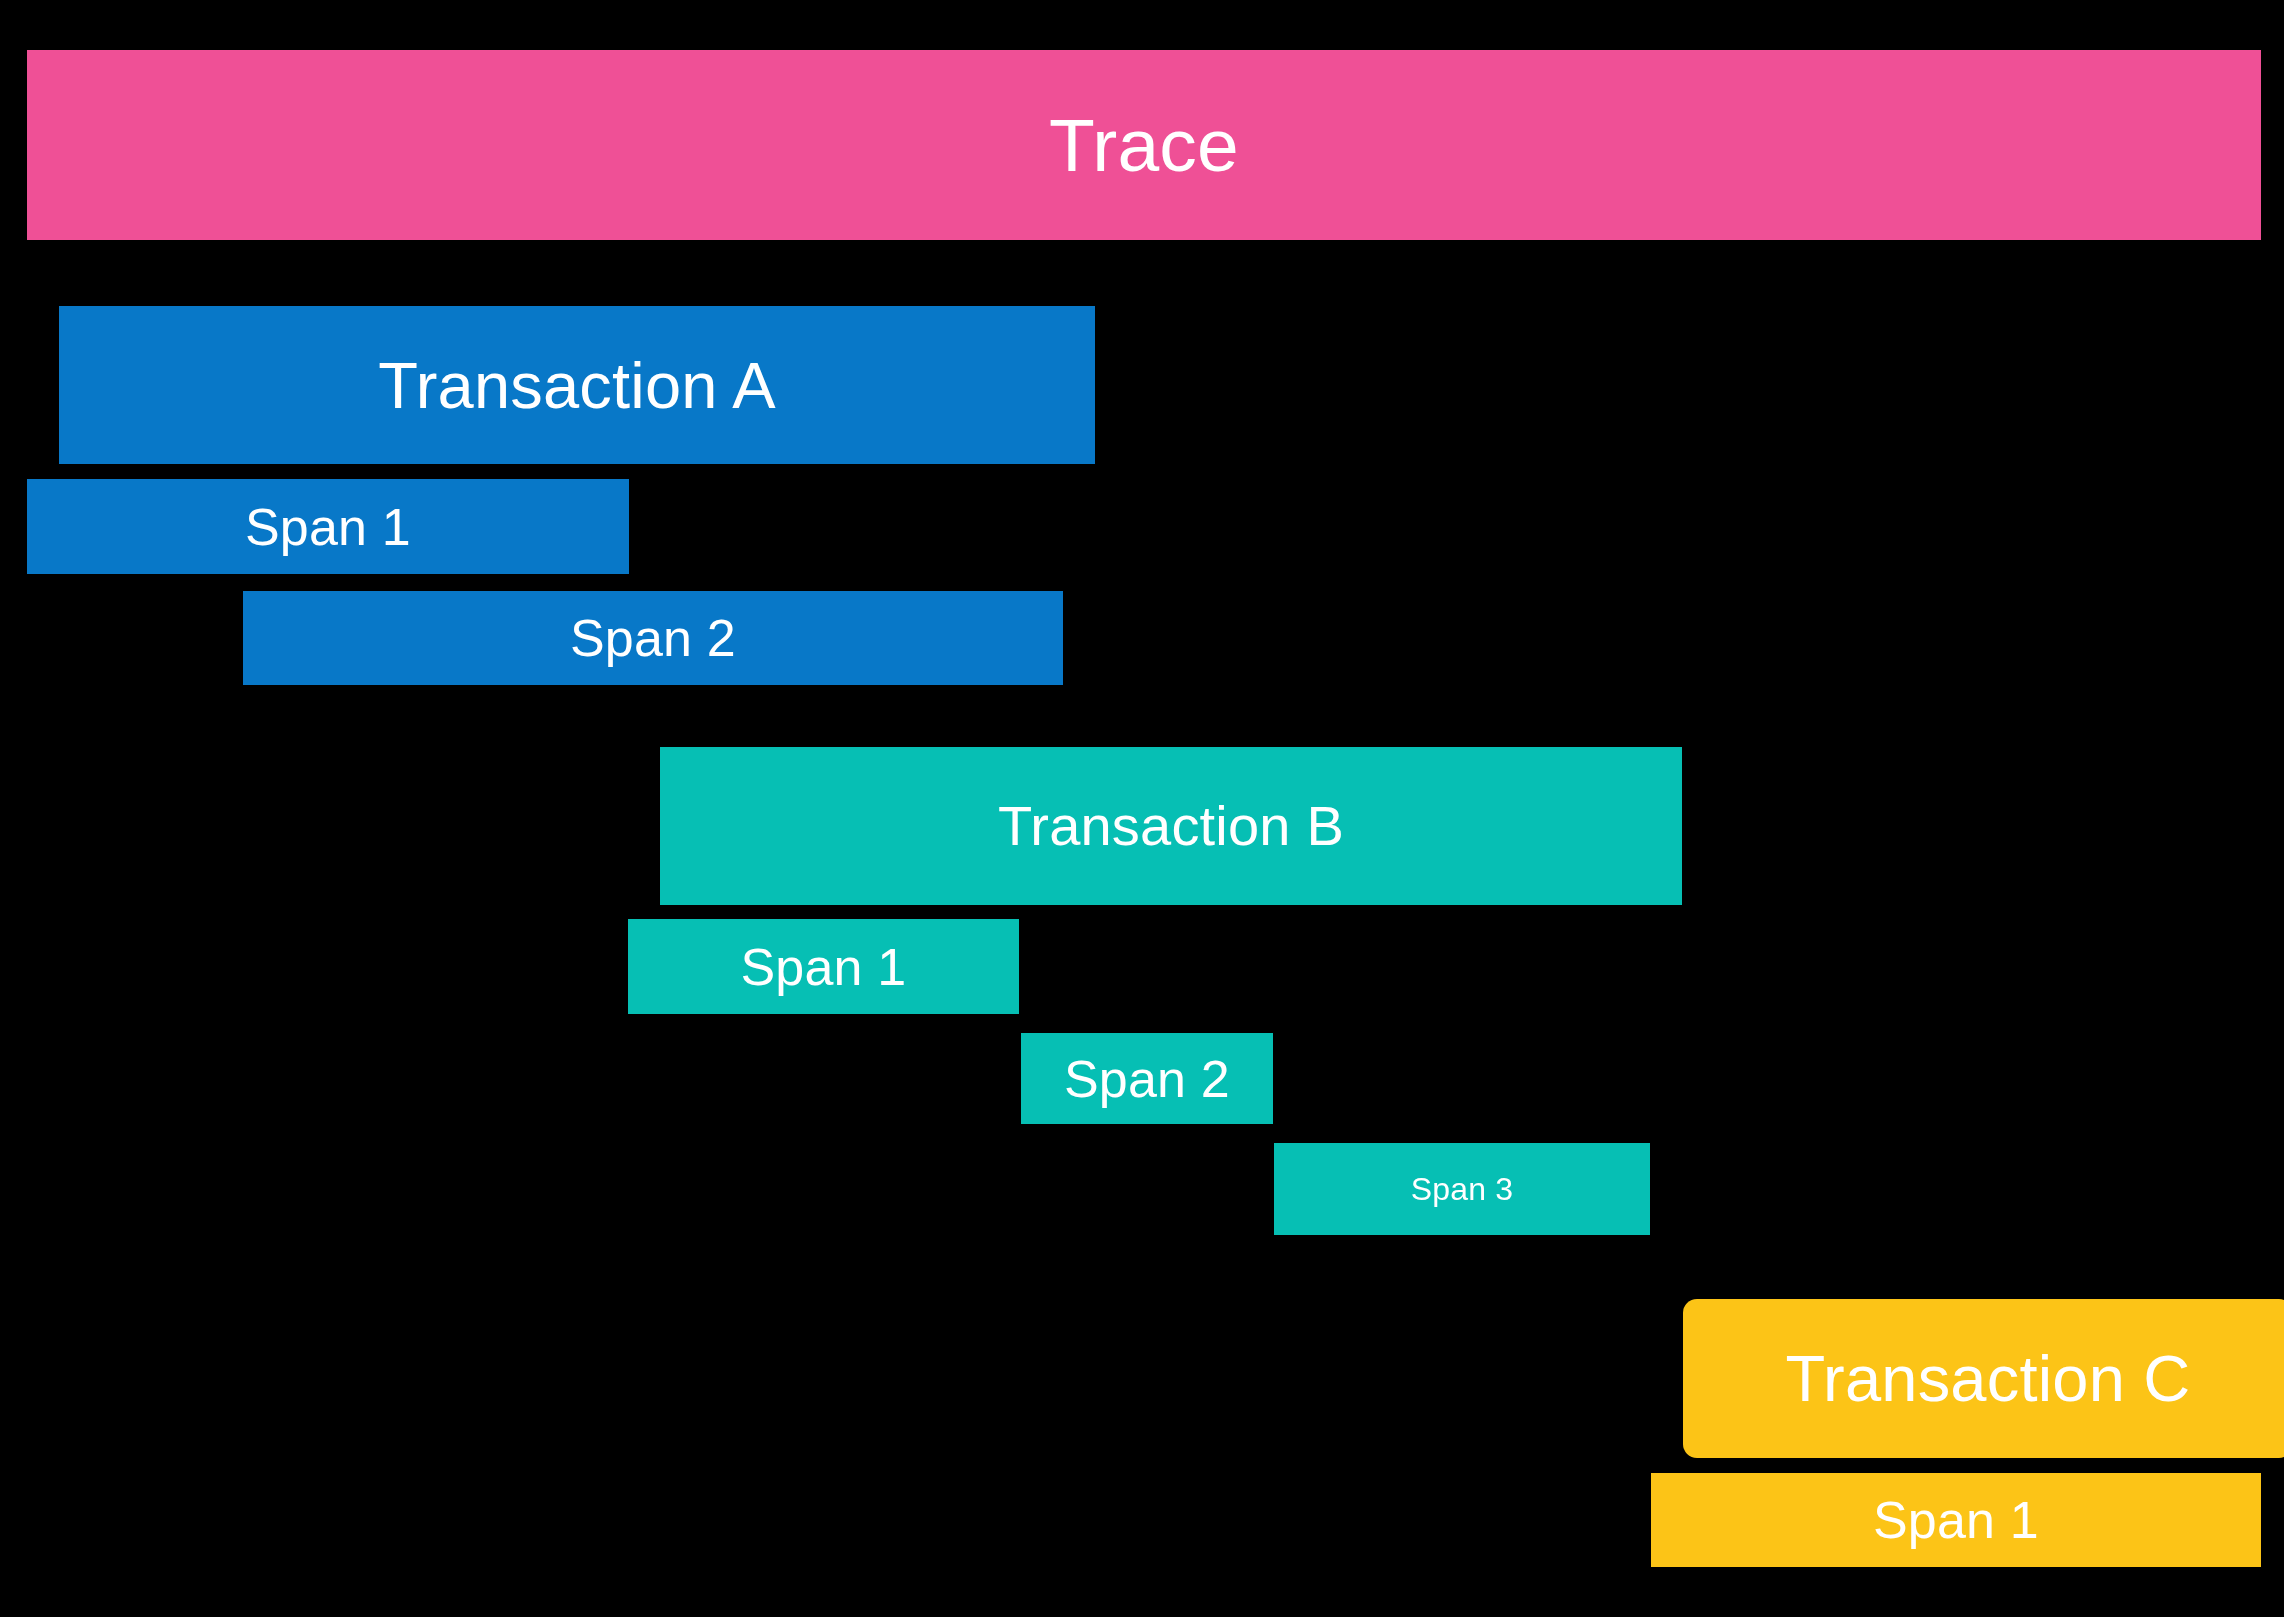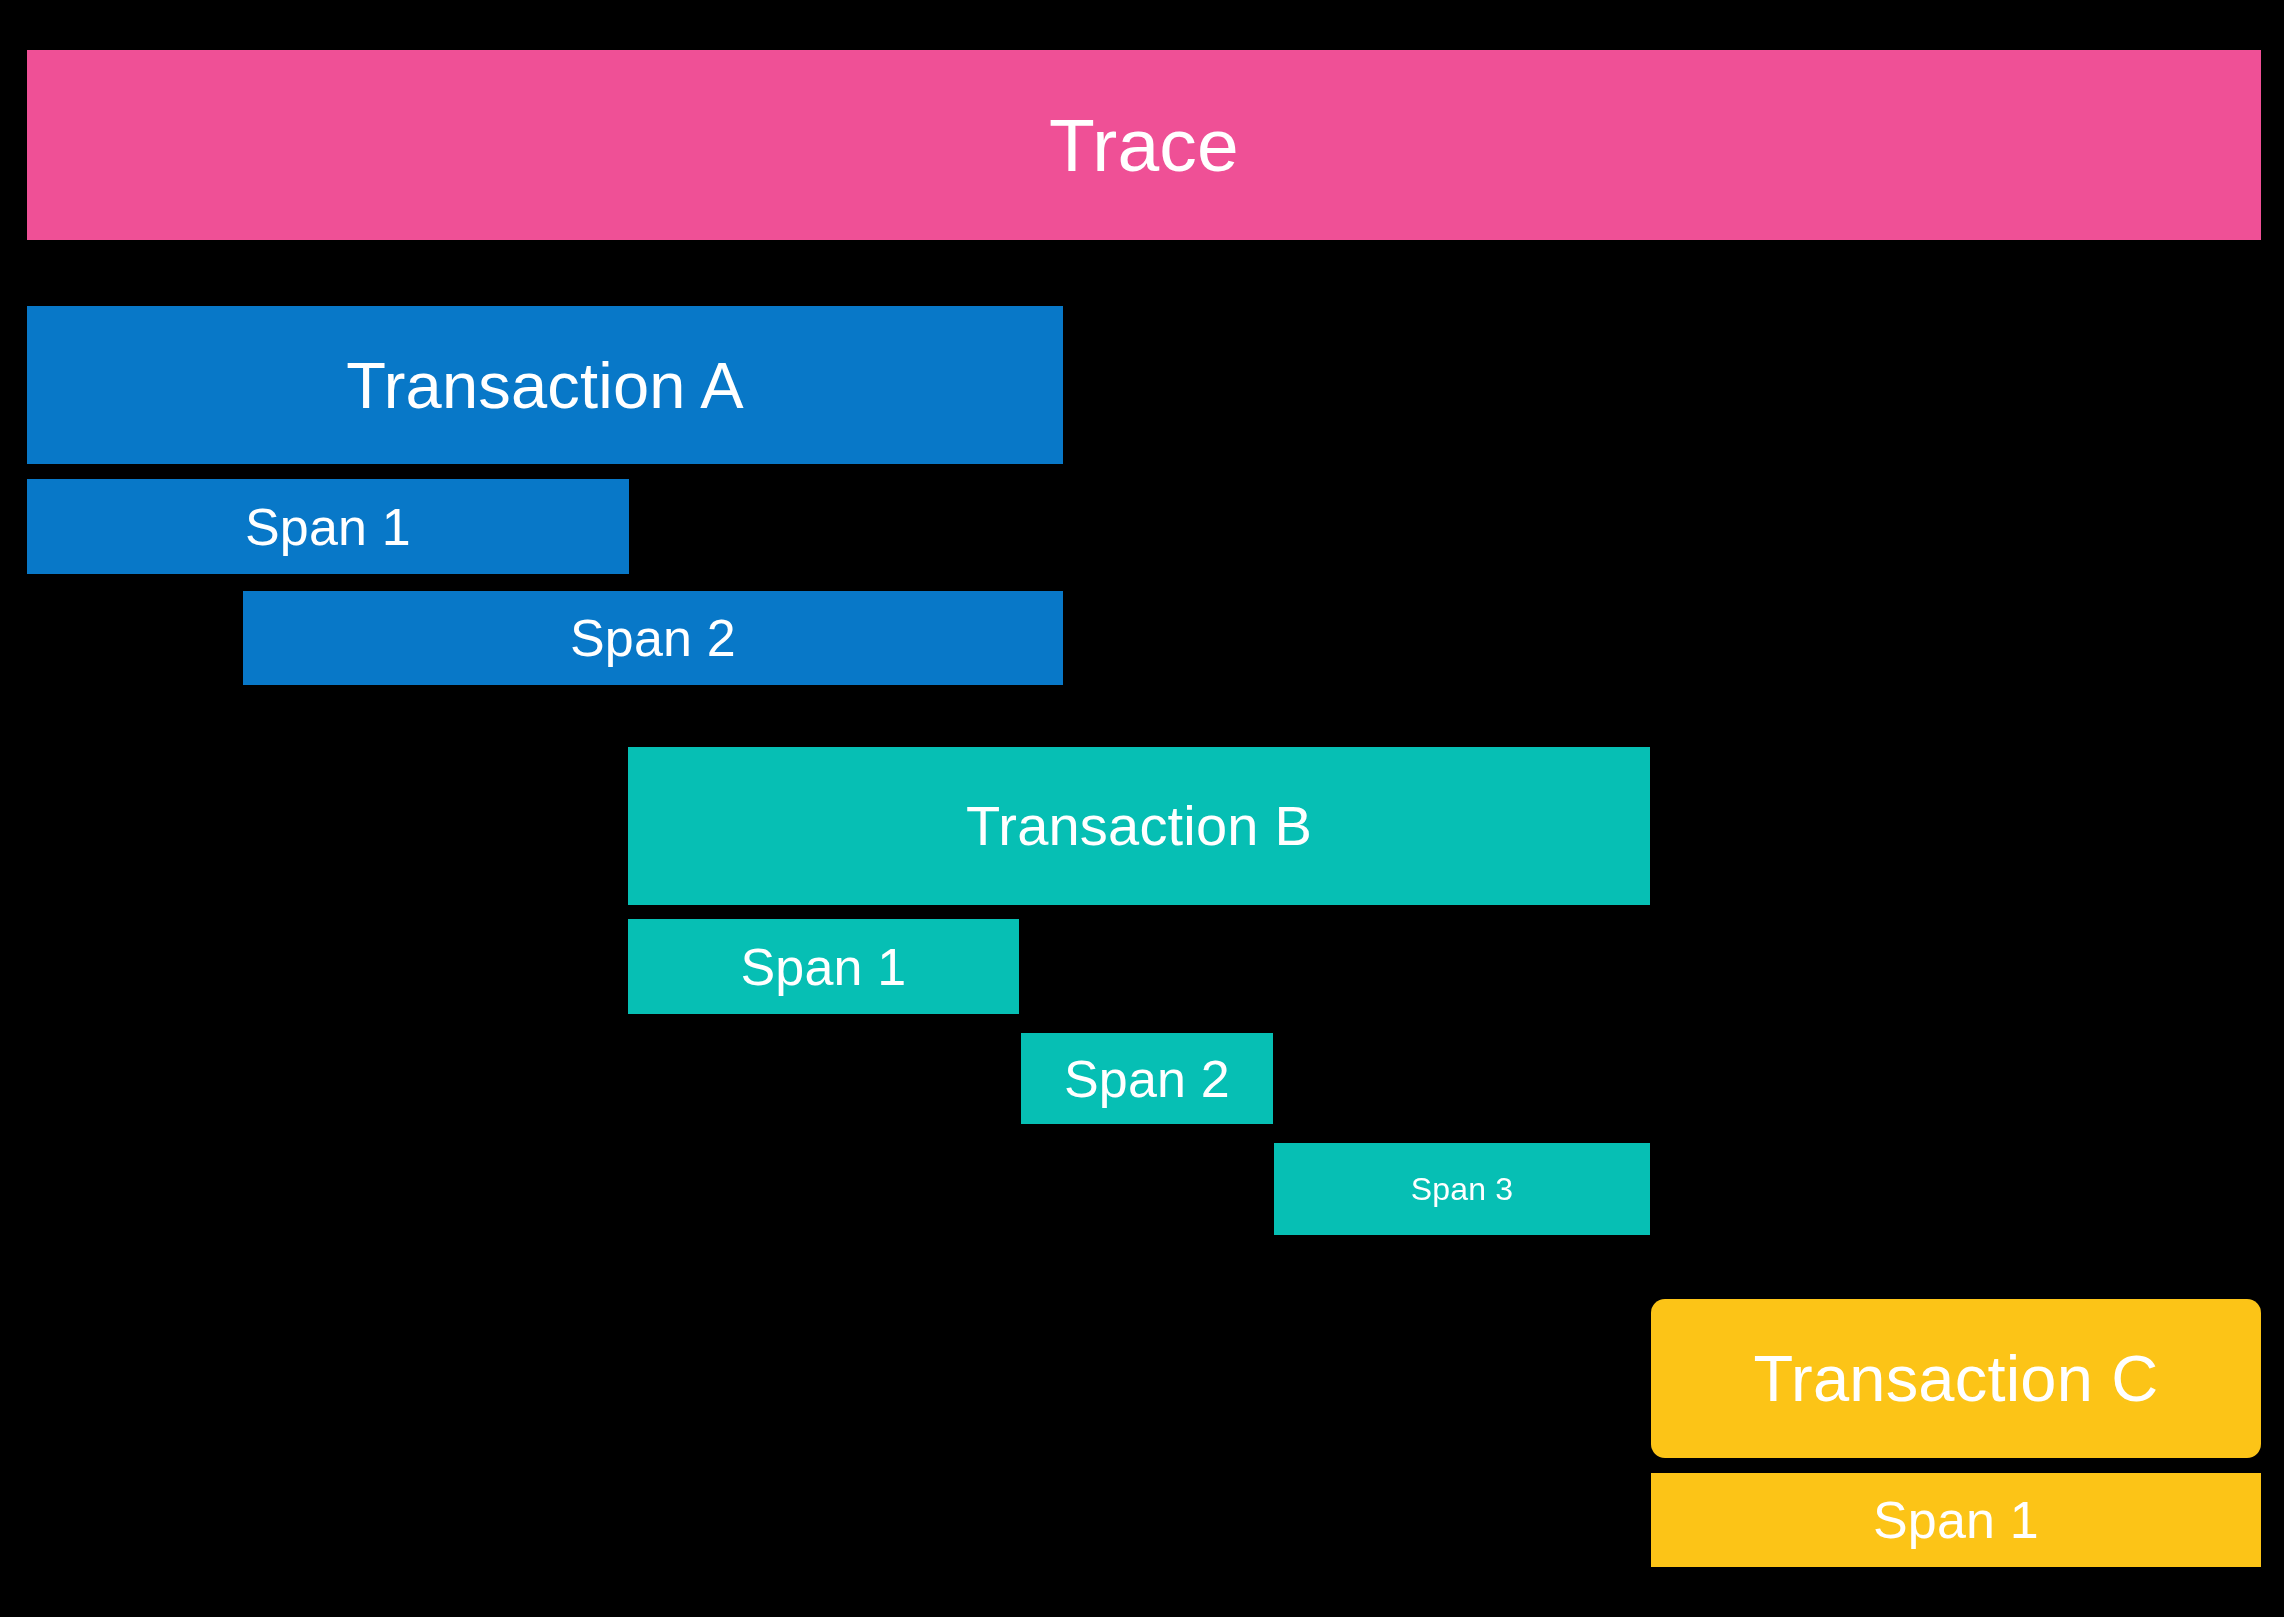--- a/index.html
+++ b/index.html
@@ -31,21 +31,21 @@
   }
   .bar-label {
     color: #ffffff;
     line-height: 1;
     font-weight: 400;
     letter-spacing: 0.2px;
   }
   
   .lvl-trace      { font-size: 75px; }
   
-  .lvl-transaction { font-size: 65px; }
+  .lvl-transaction { font-size: 65px; margin-left: 32px; }
   
   .lvl-span       { font-size: 52px; align-items: center; }
 </style>
 </head>
 <body>
 
 <div id="diagram-canvas" style="width: 2284px; height: 1618px; background: rgb(0, 0, 0);">
     <div class="bar lvl-trace" style="left: 27px; top: 50px; width: 2234px; height: 190px; background: rgb(239, 80, 150); font-size: 75px;">
       <span class="bar-label">Trace</span>
     </div>

